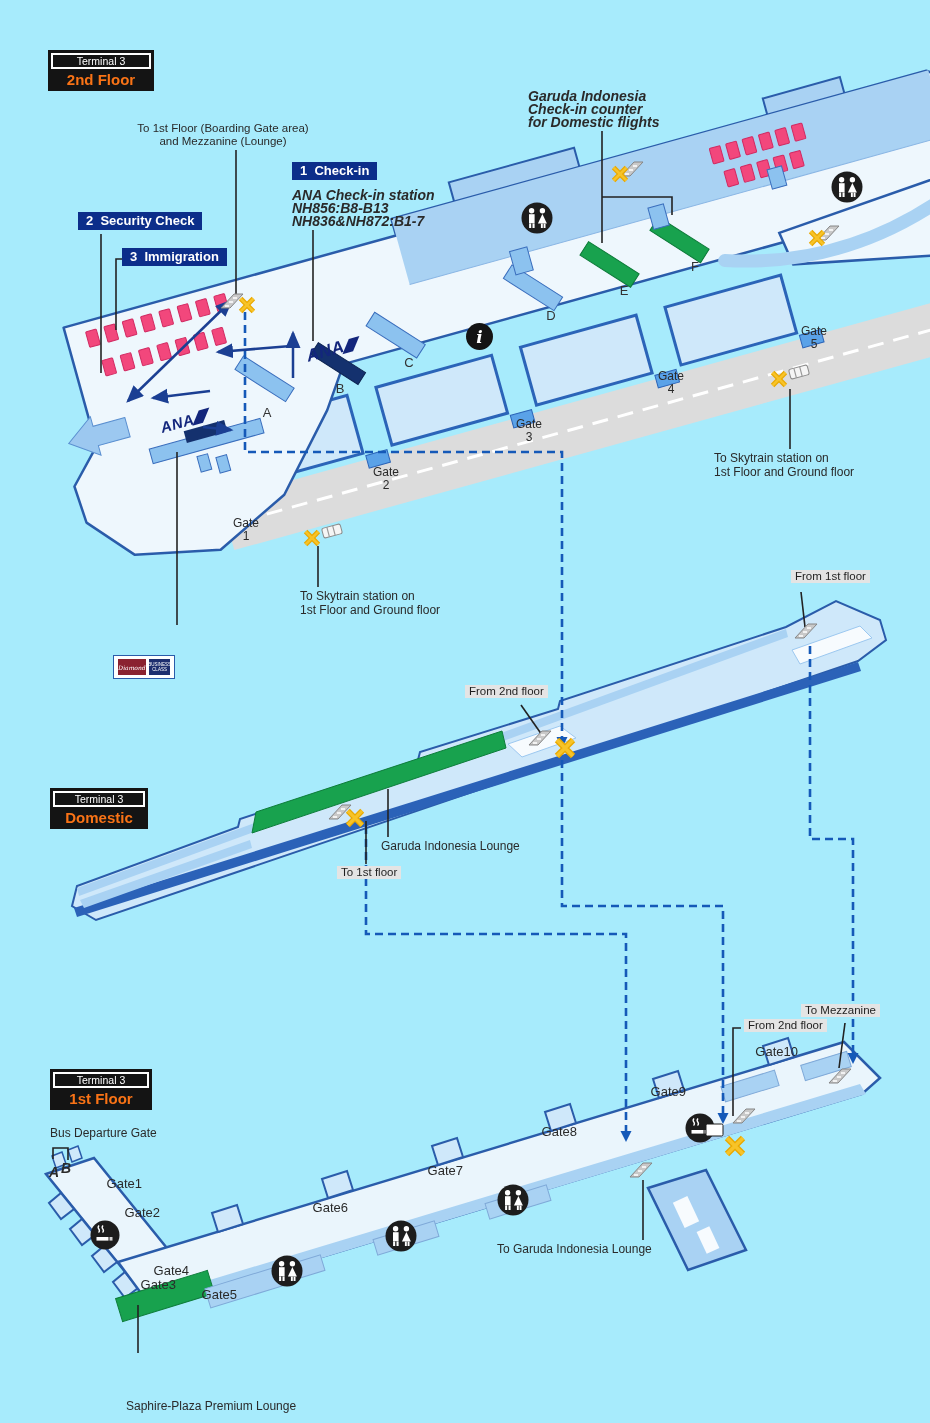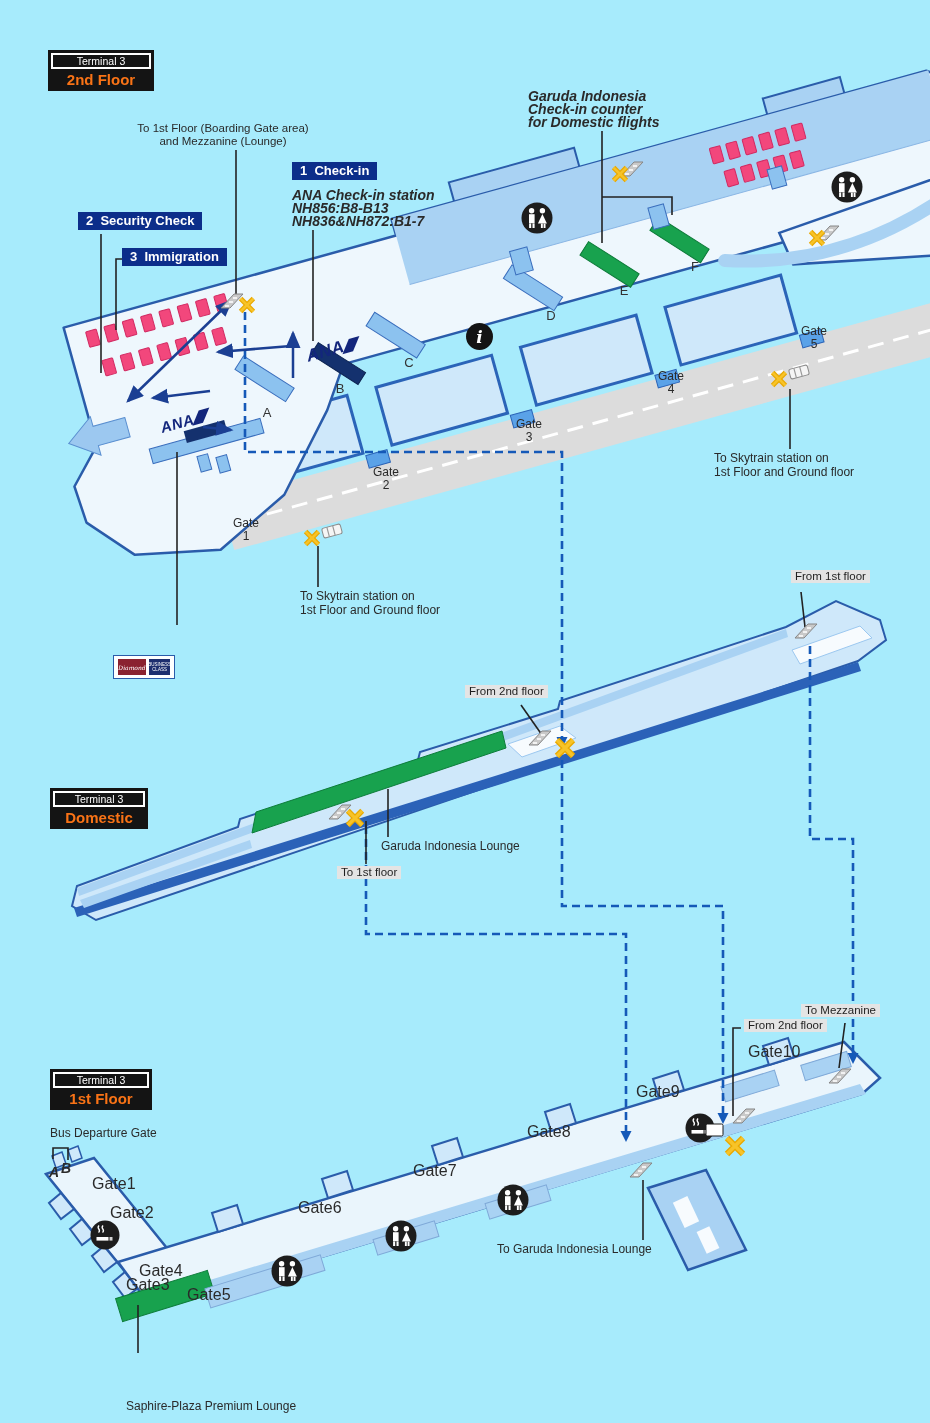--- a/index.html
+++ b/index.html
@@ -12,21 +12,21 @@
   .ctr{text-align:center;}
   .navybox{position:absolute;background:#0c2e8a;color:#fff;font-size:13px;font-weight:bold;
            padding:1px 8px 2px;white-space:pre;}
   .banner{font-size:15px;padding:3px 10px 4px;}
   .graylab{position:absolute;background:#e4e4e4;color:#1f1f1f;font-size:11.5px;
            padding:0 4px 1px;white-space:nowrap;}
   .badge{position:absolute;background:#141414;padding:3px;}
   .badge .t{border:2px solid #fff;color:#fff;font-size:10.5px;text-align:center;padding:0 6px;}
   .badge .f{color:#f97316;font-weight:bold;font-size:15px;text-align:center;padding:2px 4px 0;}
   .g2gate{width:44px;text-align:center;font-size:12px;line-height:13px;}
-  .g1gate{width:50px;text-align:left;font-size:16px;}
+  .g1gate{width:50px;text-align:right;font-size:13px;}
   .cletter{width:16px;text-align:center;font-size:13px;color:#333;}
   .info{position:absolute;width:27px;height:27px;border-radius:50%;background:#141414;color:#fff;
         font:italic bold 17px "DejaVu Serif",serif;display:flex;align-items:center;justify-content:center;}
   .ana{position:absolute;color:#13267c;font-style:italic;font-weight:bold;letter-spacing:.5px;
        transform:rotate(-15.5deg);display:flex;align-items:center;gap:2px;}
   .ana .sw{display:inline-block;width:11px;height:13px;background:#13267c;transform:skewX(-38deg);}
   .chipbox{position:absolute;background:#fff;border:1.5px solid #2a5caa;display:flex;gap:3px;
            align-items:center;padding:3px 4px;}
   .chip1{width:28px;height:16px;background:#8a2230;color:#fff;font:italic 6px "DejaVu Serif",serif;
          display:flex;align-items:center;justify-content:center;}

